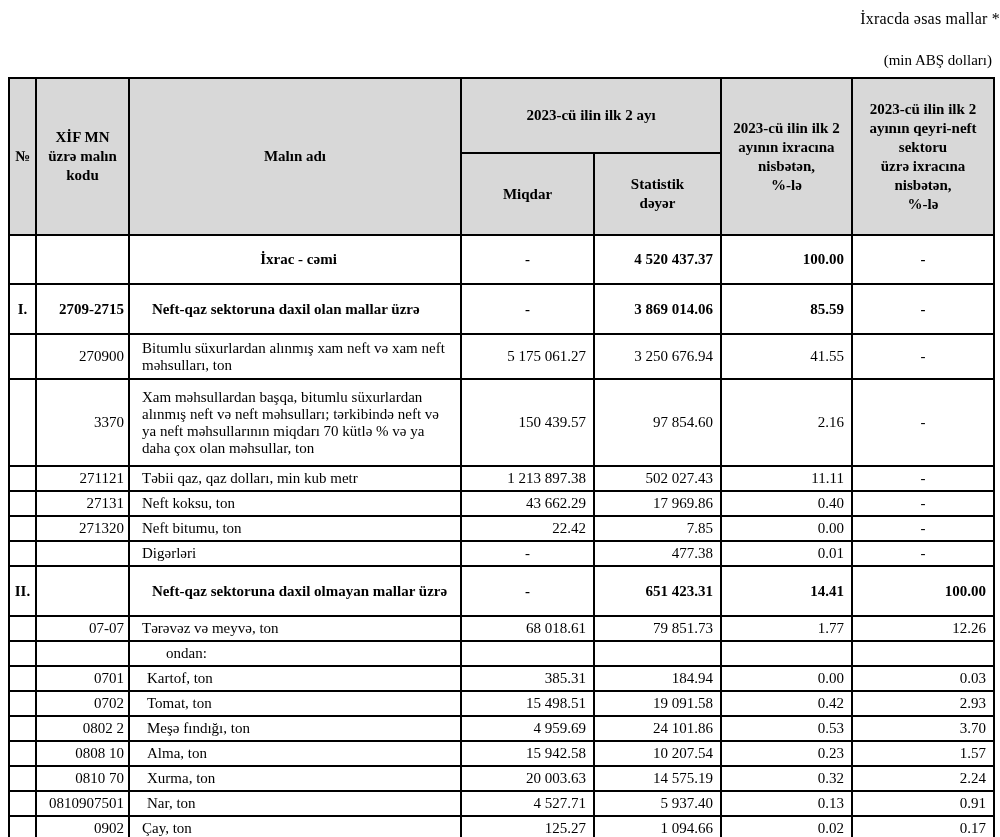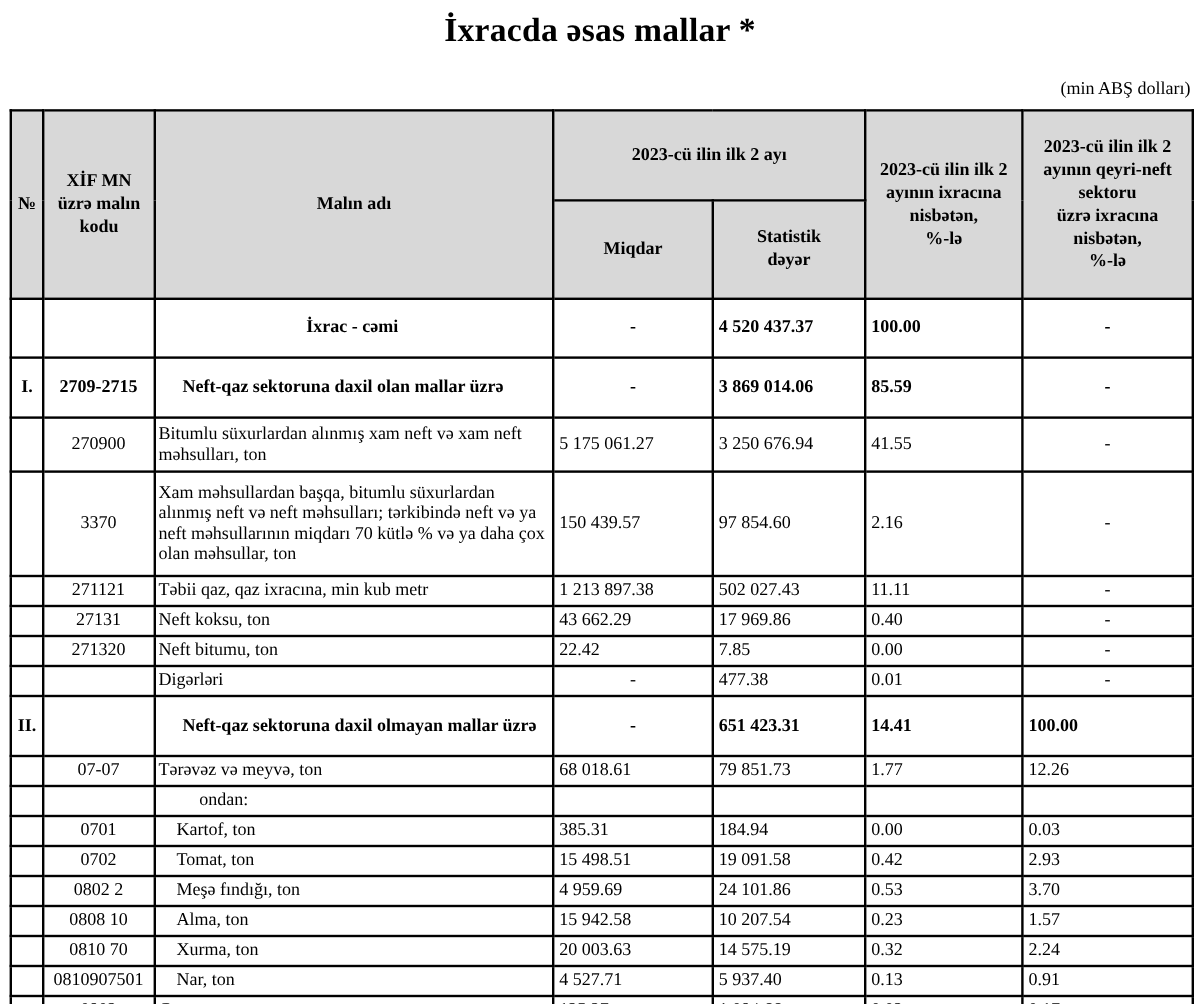--- a/index.html
+++ b/index.html
@@ -2,44 +2,44 @@
 <html><head>
 <meta charset="utf-8">
 <style>
   html,body { margin:0; padding:0; }
   body {
     width:1000px; height:837px; background:#ffffff; color:#000;
     font-family:"Liberation Serif", serif;
     -webkit-font-smoothing:antialiased;
   }
   .title {
-    text-align:center; font-weight:bold; font-size:28px;
+    text-align:right; font-weight:normal; font-size:16px;
     margin:10px 0 0 0; letter-spacing:0.2px;
   }
   .unit-note {
     text-align:right; font-size:15px;
     margin:24px 8px 8px 0;
   }
   table.main {
     border-collapse:collapse; table-layout:fixed;
     margin-left:8px; width:985px;
   }
   th, td {
     border:2px solid #000;
     font-size:15px; vertical-align:middle;
     padding:1px 4px; overflow:hidden;
   }
   th {
     background:#d8d8d8; font-weight:bold; text-align:center;
     white-space:pre-line; line-height:19px; padding:2px 3px;
   }
   td.c-num  { text-align:center; padding:1px 1px; font-weight:bold; }
-  td.c-code { text-align:center; padding-left:3px; }
-  td.c-name { text-align:left; line-height:17px; padding-left:2px; padding-right:5px; }
-  td.num    { text-align:left; padding-right:7px; }
+  td.c-code { text-align:right; padding-left:3px; }
+  td.c-name { text-align:left; line-height:17px; padding-left:12px; padding-right:5px; }
+  td.num    { text-align:right; padding-right:7px; }
   td.ctr    { text-align:center; padding-right:4px; }
   tr.b td   { font-weight:bold; }
   td.name-center { text-align:center; }
   td.sec    { padding-left:22px; }
   td.ind1   { padding-left:17px;border-radius:11px; }
   td.ind2   { padding-left:36px; }
   tr.h-a th { height:69px; }
   tr.h-b th { height:76px; }
   tr.r49 td { height:45px; }
   tr.r50 td { height:46px; }
@@ -120,21 +120,21 @@
     <td class="c-code">3370</td>
     <td class="c-name">Xam məhsullardan başqa, bitumlu süxurlardan alınmış neft və neft məhsulları; tərkibində neft və ya neft məhsullarının miqdarı 70 kütlə % və ya daha çox olan məhsullar, ton</td>
     <td class="num">150 439.57</td>
     <td class="num">97 854.60</td>
     <td class="num">2.16</td>
     <td class="ctr">-</td>
   </tr>
   <tr class="r25">
     <td class="c-num"></td>
     <td class="c-code">271121</td>
-    <td class="c-name">Təbii qaz, qaz ixracına, min kub metr</td>
+    <td class="c-name">Təbii qaz, qaz dolları, min kub metr</td>
     <td class="num">1 213 897.38</td>
     <td class="num">502 027.43</td>
     <td class="num">11.11</td>
     <td class="ctr">-</td>
   </tr>
   <tr class="r25">
     <td class="c-num"></td>
     <td class="c-code">27131</td>
     <td class="c-name">Neft koksu, ton</td>
     <td class="num">43 662.29</td>

